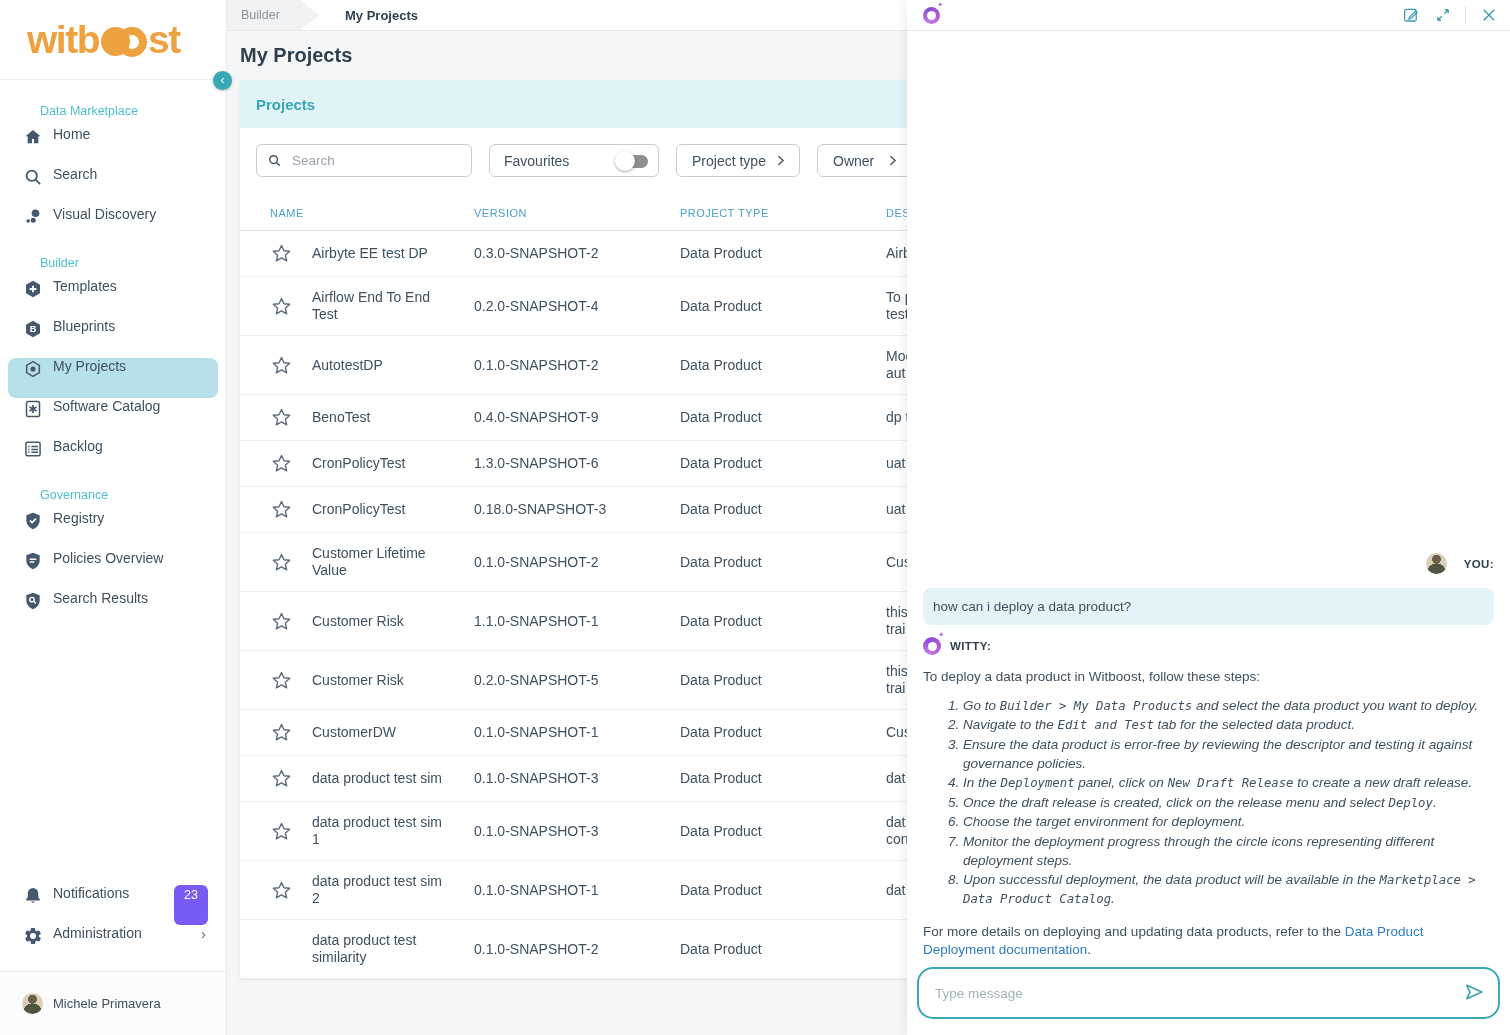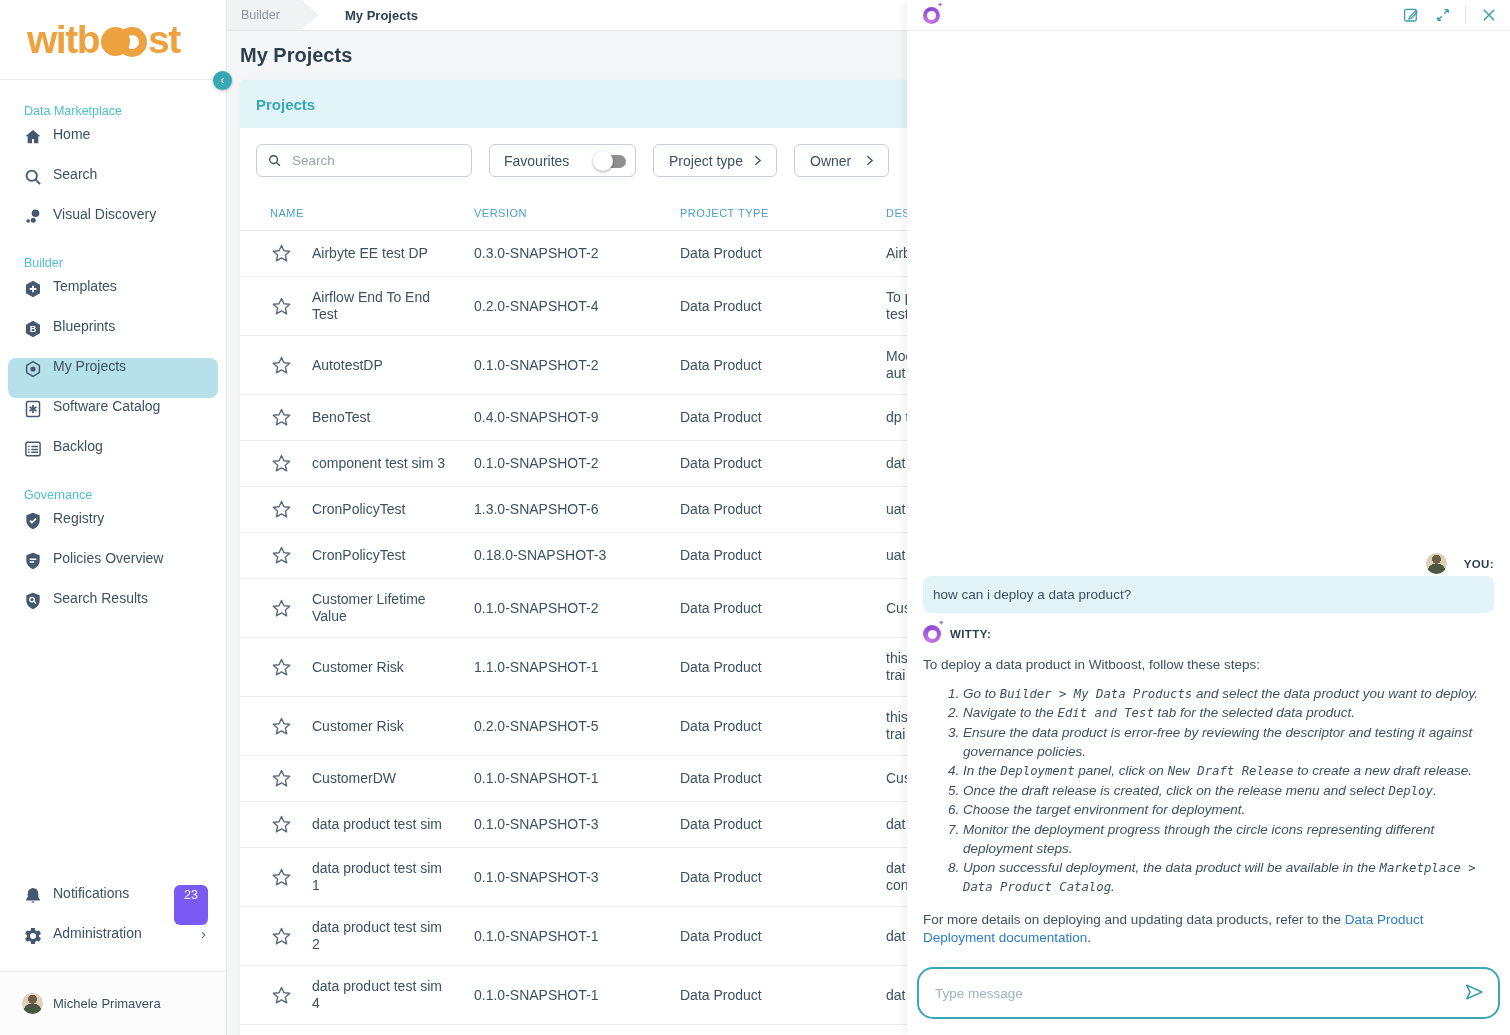--- a/index.html
+++ b/index.html
@@ -10,21 +10,21 @@
     background:#f5f6f7; color:#3d5161;
   }
   
   .sidebar { position:absolute; left:0; top:0; width:227px; height:1035px;
     background:#fff; border-right:1px solid #e7e9eb; display:flex; flex-direction:column; z-index:20; }
   .logo { height:80px; display:flex; align-items:center; padding-left:27px; border-bottom:1px solid #efefef; cursor:pointer; }
   .lg-t { font-size:39px; font-weight:800; color:var(--brand-orange,#eda13f); letter-spacing:-1.5px; line-height:1; }
   .lg-o1 { width:29px; height:29px; background:var(--brand-orange,#eda13f); border-radius:50%; display:inline-block; margin:4px 0 0 2px; }
   .lg-o2 { width:30px; height:30px; border:8px solid var(--brand-orange,#eda13f); border-radius:50%; display:inline-block; margin:4px 1px 0 -13px; }
   nav { flex:1 1 auto; padding-top:14px; overflow:hidden; }
-  .nav-label { color:var(--accent-light,#4ec0cd); font-size:12.5px; padding:10px 0 8px 24px; }
+  .nav-label { color:var(--accent-light,#4ec0cd); font-size:12.5px; padding:10px 0 8px 24px;margin-left:16px; }
   .nav-item { display:flex; height:40px; margin:0 8px; padding-left:14px;
     border-radius:8px; cursor:pointer; }
   .nav-item.active { background:#b7e1ea; }
   .nav-item .ni-icon { width:22px; height:22px; display:inline-flex; align-items:center; justify-content:center; flex:0 0 22px; }
   .nav-item .ni-icon svg { width:20px; height:20px; }
   .nav-item .ni-label { margin-left:9px; font-size:14px; color:#3d5161; white-space:nowrap; }
   .side-footer { padding-bottom:6px; }
   .badge { margin-left:auto; margin-right:10px; background:var(--badge-purple,#7a5af5); color:#fff;
     font-size:12.5px; border-radius:6px; padding:3px 10px; }
   .chev-right { margin-left:auto; margin-right:12px; color:#5a6b7d; font-size:15px; }
@@ -47,21 +47,21 @@
   .page-title { margin:13px 0 13px 13px; font-size:20px; font-weight:600; color:#2e3f50; }
   .card { margin-left:13px; width:1246px; background:#fff; border-radius:4px 4px 0 0; box-shadow:0 1px 3px rgba(0,0,0,.08); }
   .card-head { background:#e0f3f6; height:48px; display:flex; align-items:center; padding-left:16px;
     color:var(--accent,#2fa8b6); font-weight:bold; font-size:15px; border-radius:4px 4px 0 0; }
   .filters { display:flex; gap:17px; padding:16px 16px 18px 16px; }
   .f-box { height:33px; border:1px solid #c9ced4; border-radius:6px; background:#fff; display:flex; align-items:center; }
   .search-box { width:216px; padding:0 10px; }
   .search-box svg { width:15px; height:15px; flex:0 0 15px; }
   .search-box input { border:none; outline:none; flex:1; margin-left:8px; font-size:13.5px; font-family:inherit; color:#3d5161; min-width:0; }
   .search-box input::placeholder { color:#9aa3ad; }
-  .fav-box { width:147px; justify-content:space-between; padding:0 7px 0 14px; cursor:pointer;gap:24px; }
+  .fav-box { width:170px; justify-content:space-between; padding:0 7px 0 14px; cursor:pointer;gap:24px; }
   .f-label { font-size:14px; color:#3d5161; }
   .switch { position:relative; width:36px; height:20px; flex:0 0 36px; }
   .switch .track { position:absolute; left:4px; top:4px; width:29px; height:13px; border-radius:7px; background:#8f8f8f; }
   .switch .knob { position:absolute; left:0; top:0; width:20px; height:20px; border-radius:50%; background:#fff; box-shadow:0 1px 3px rgba(0,0,0,.35); }
   .dd-box { justify-content:space-between; padding:0 12px 0 15px; cursor:pointer; }
   .dd-type { width:124px; } .dd-owner { width:95px; }
   .dd-box svg { width:13px; height:13px; }
   
   table { border-collapse:collapse; table-layout:fixed; width:100%; }
   th { text-align:left; font-size:11px; font-weight:normal; letter-spacing:.5px; color:var(--col-header,#4aa0c8);
@@ -79,21 +79,21 @@
     background:conic-gradient(from 210deg, #c477e2, #8a4bd6, #b05ad6, #c477e2); }
   .witty-logo::after { content:""; position:absolute; left:4px; top:4px; width:9px; height:9px; background:#fff; border-radius:50%; }
   .witty-logo::before { content:"✦"; position:absolute; right:-3px; top:-6px; font-size:7px; color:#b05ad6; }
   .chat-head-actions { margin-left:auto; display:flex; align-items:center; gap:13px; }
   .icon-btn { background:none; border:none; padding:0; cursor:pointer; width:19px; height:19px; display:flex; align-items:center; justify-content:center; }
   .icon-btn svg { width:18px; height:18px; }
   .vsep { width:1px; height:18px; background:#e2e2e2; }
   .chat-body { flex:1; position:relative; padding:0 16px; overflow:hidden; }
   .you-row { margin-top:522px; display:flex; justify-content:flex-end; align-items:center; gap:17px; }
   .who-label { font-size:11.5px; font-weight:bold; letter-spacing:.4px; color:#2e3f50; }
-  .user-bubble { margin-top:2px; background:#e3f4f8; border-radius:8px; padding:11px 10px; font-size:13.5px; color:#3d5161; }
+  .user-bubble { margin-top:14px; background:#e3f4f8; border-radius:8px; padding:11px 10px; font-size:13.5px; color:#3d5161; }
   .witty-row { margin-top:12px; display:flex; align-items:center; gap:9px; }
   .witty-row .witty-logo { width:18px; height:18px; flex-basis:18px; }
   .witty-row .witty-logo::after { left:4.5px; top:4.5px; }
   .reply { margin-top:13px; font-size:13.5px; line-height:1.38; color:#3d5161; padding-right:4px; }
   .reply ol { margin:10px 0 0 0; padding-left:40px; }
   .reply li { margin:1px 0;font-style:italic; }
   .reply code { font-family:"DejaVu Sans Mono", monospace; font-size:12.3px; }
   .reply .foot { margin-top:14px; }
   .doc-link { color:var(--link-blue,#2d7dc4); cursor:pointer; }
   .chat-input { position:absolute; left:10px; right:10px; bottom:16px; height:52px;
@@ -359,33 +359,20 @@
               <td>
                 <span style="display: block; white-space: nowrap;">dp t</span>
               </td>
             </tr>
             <tr>
               <td class="star-cell">
                 <svg viewBox="0 0 24 24" fill="none" stroke="#5a6b7d" stroke-width="1.6" stroke-linejoin="round">
                   <path d="M12 2.8l2.8 6.1 6.6.6-5 4.4 1.5 6.5L12 17l-5.9 3.4 1.5-6.5-5-4.4 6.6-.6z"></path>
                 </svg>
               </td>
-              <td class="name-cell">component test sim 3</td>
-              <td>0.1.0-SNAPSHOT-2</td>
-              <td>Data Product</td>
-              <td>
-                <span style="display: block; white-space: nowrap;">dat</span>
-              </td>
-            </tr>
-            <tr>
-              <td class="star-cell">
-                <svg viewBox="0 0 24 24" fill="none" stroke="#5a6b7d" stroke-width="1.6" stroke-linejoin="round">
-                  <path d="M12 2.8l2.8 6.1 6.6.6-5 4.4 1.5 6.5L12 17l-5.9 3.4 1.5-6.5-5-4.4 6.6-.6z"></path>
-                </svg>
-              </td>
               <td class="name-cell">CronPolicyTest</td>
               <td>1.3.0-SNAPSHOT-6</td>
               <td>Data Product</td>
               <td>
                 <span style="display: block; white-space: nowrap;">uat</span>
               </td>
             </tr>
             <tr>
               <td class="star-cell">
                 <svg viewBox="0 0 24 24" fill="none" stroke="#5a6b7d" stroke-width="1.6" stroke-linejoin="round">
@@ -480,33 +467,20 @@
                 <span style="display: block; white-space: nowrap;">con</span>
               </td>
             </tr>
             <tr>
               <td class="star-cell">
                 <svg viewBox="0 0 24 24" fill="none" stroke="#5a6b7d" stroke-width="1.6" stroke-linejoin="round">
                   <path d="M12 2.8l2.8 6.1 6.6.6-5 4.4 1.5 6.5L12 17l-5.9 3.4 1.5-6.5-5-4.4 6.6-.6z"></path>
                 </svg>
               </td>
               <td class="name-cell">data product test sim 2</td>
-              <td>0.1.0-SNAPSHOT-1</td>
-              <td>Data Product</td>
-              <td>
-                <span style="display: block; white-space: nowrap;">dat</span>
-              </td>
-            </tr>
-            <tr>
-              <td class="star-cell">
-                <svg viewBox="0 0 24 24" fill="none" stroke="#5a6b7d" stroke-width="1.6" stroke-linejoin="round">
-                  <path d="M12 2.8l2.8 6.1 6.6.6-5 4.4 1.5 6.5L12 17l-5.9 3.4 1.5-6.5-5-4.4 6.6-.6z"></path>
-                </svg>
-              </td>
-              <td class="name-cell">data product test sim 4</td>
               <td>0.1.0-SNAPSHOT-1</td>
               <td>Data Product</td>
               <td>
                 <span style="display: block; white-space: nowrap;">dat</span>
               </td>
             </tr>
             <tr>
               <td class="star-cell"></td>
               <td class="name-cell">data product test similarity</td>
               <td>0.1.0-SNAPSHOT-2</td>

